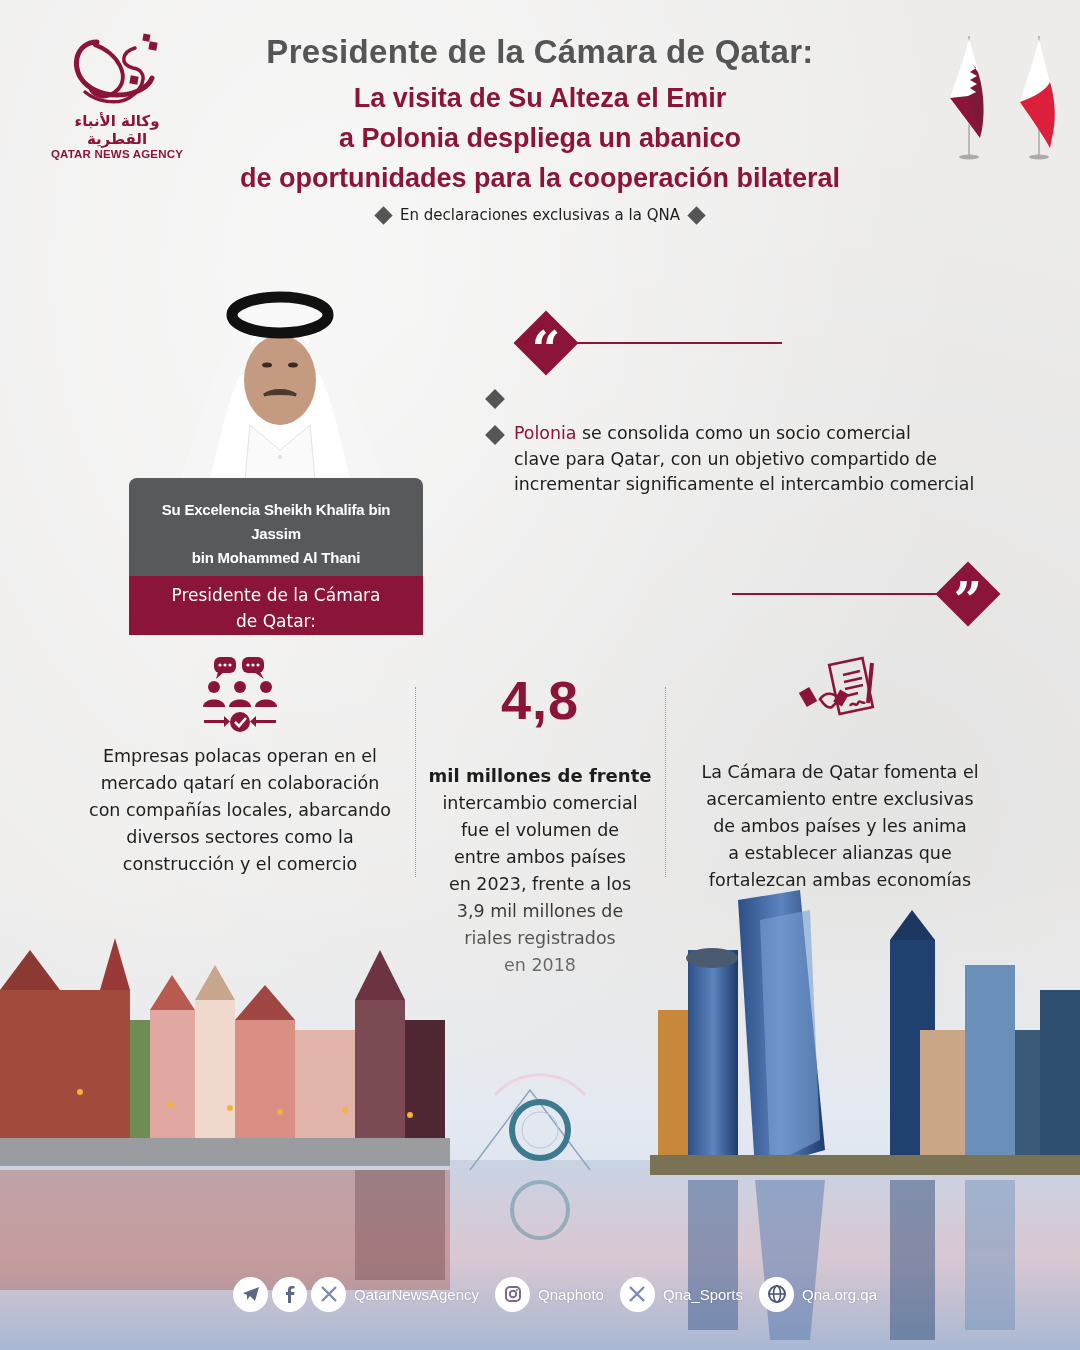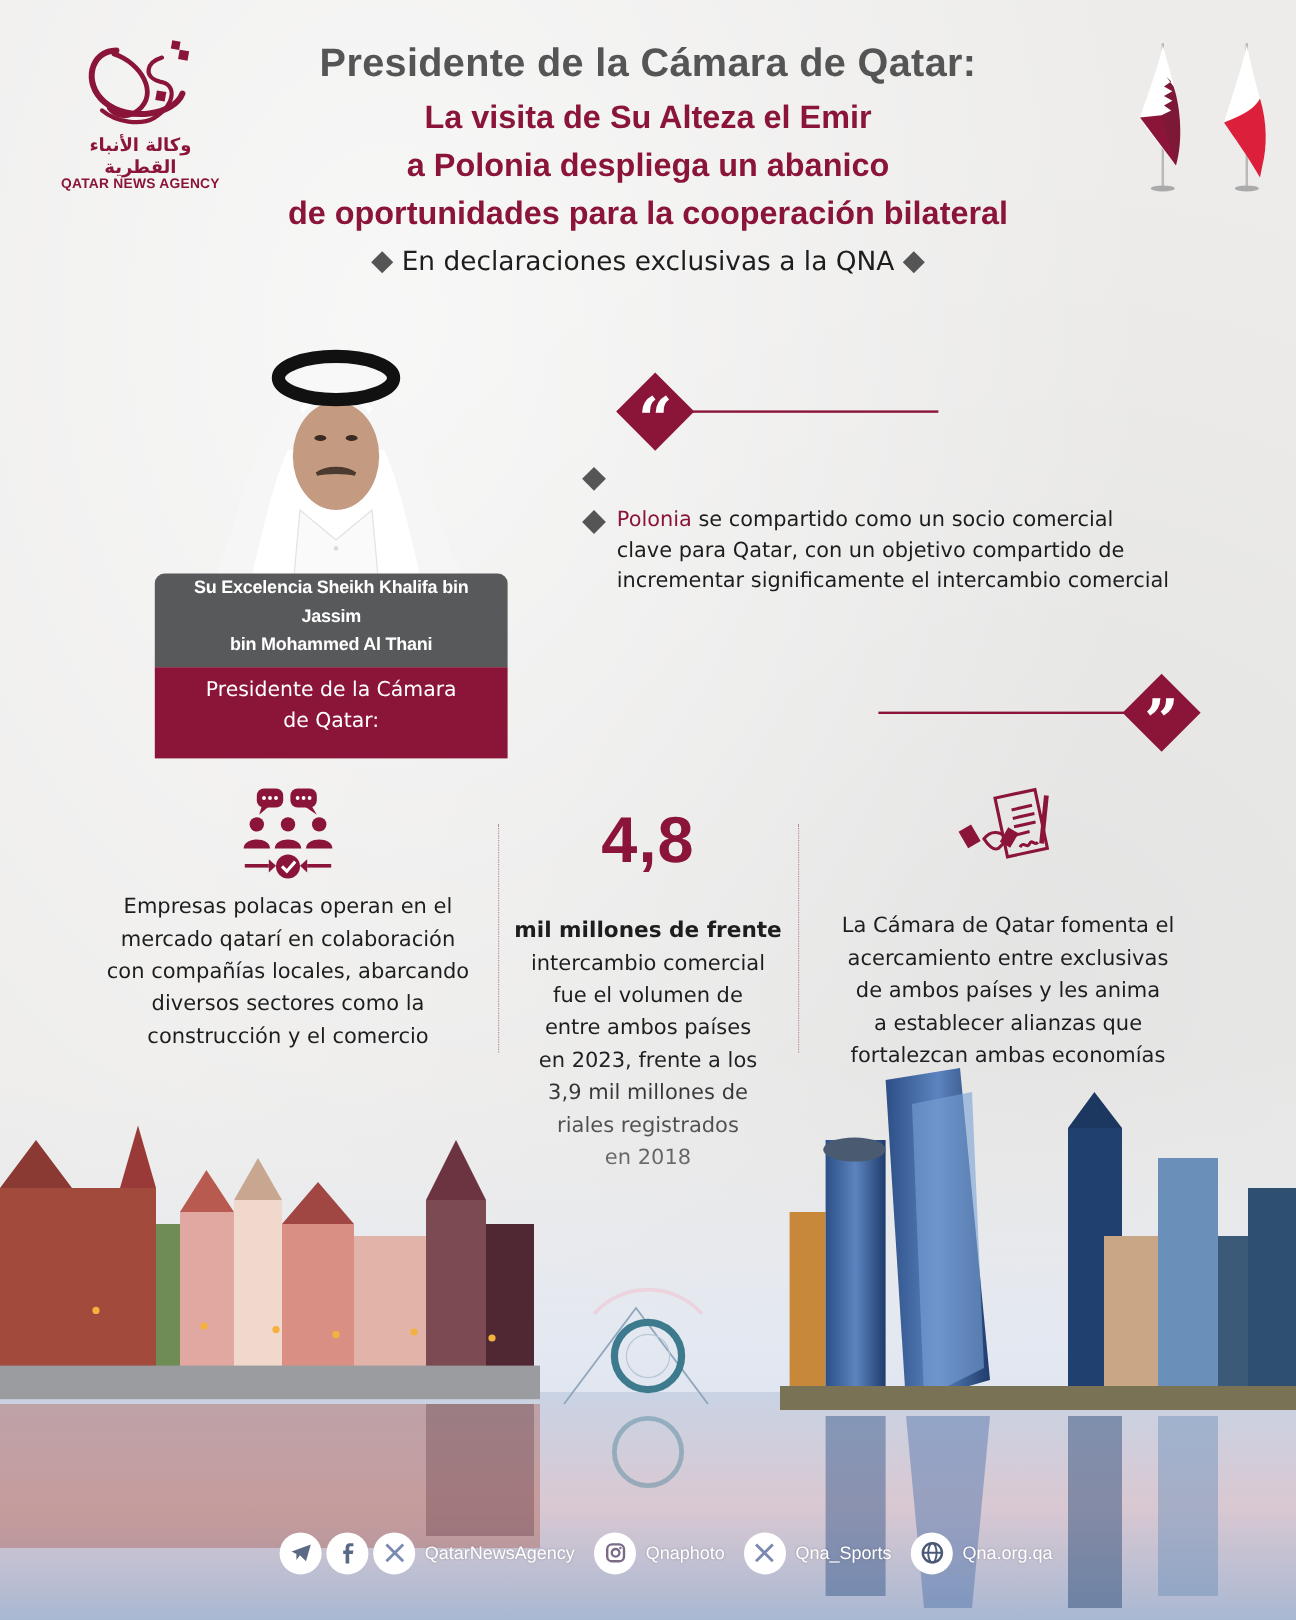--- a/index.html
+++ b/index.html
@@ -32,36 +32,36 @@
   .header-block { position: absolute; left: 200px; top: 30px; width: 680px; text-align: center; }
   .pre-title {
     font-family: "Liberation Sans", sans-serif; font-size: 33px; font-weight: bold;
     color: #555555; letter-spacing: 0.3px; line-height: 44px;
   }
   .main-title {
     font-family: "Liberation Sans", sans-serif; font-size: 27px; font-weight: bold;
     color: #8b1538; line-height: 40px; margin-top: 4px;
   }
   .subtitle {
-    margin-top: 8px; font-size: 22px; color: #1d1d1d;
+    margin-top: 8px; font-size: 15px; color: #1d1d1d;
     display: flex; align-items: center; justify-content: center; gap: 10px;
   }
   .diamond-sm { width: 13px; height: 13px; background: #555; transform: rotate(45deg); display: inline-block; }
 
   
   .portrait { position: absolute; left: 140px; top: 285px; width: 280px; height: 195px; }
   .name-card { position: absolute; left: 129px; top: 478px; width: 294px; }
   .name-top {
     background: #58595b; color: #ffffff; border-radius: 8px 8px 0 0;
     font-family: "Liberation Sans", sans-serif; font-weight: bold; font-size: 15px;
-    text-align: center; line-height: 24px; padding: 0 6px 6px; letter-spacing: -0.2px;
+    text-align: center; line-height: 24px; padding: 20px 6px 6px; letter-spacing: -0.2px;
   }
   .name-bottom {
     background: #8b1538; color: #ffffff; text-align: center;
-    font-size: 17px; line-height: 26px; padding: 6px 10px 18px;
+    font-size: 17px; line-height: 26px; padding: 6px 10px 1px;
   }
 
   
   .quote-open { position: absolute; left: 513px; top: 313px; }
   .quote-close { position: absolute; left: 732px; top: 562px; }
   .q-diamond {
     width: 46px; height: 46px; background: #8b1538; transform: rotate(45deg);
     position: absolute;
   }
   .q-glyph {
@@ -191,21 +191,21 @@
     <div class="q-line" style="left:64px; top:29px; width:205px;"></div>
   </div>
 
   <div class="bullets">
     <div class="bullet">
       <span class="diamond-sm"></span>
     </div>
     <div class="bullet">
       <span class="diamond-sm"></span>
       <div class="bullet-text">
-        <div><span class="hl">Polonia</span><span> se compartido como un socio comercial</span></div>
+        <div><span class="hl">Polonia</span><span> se consolida como un socio comercial</span></div>
         <div>clave para Qatar, con un objetivo compartido de</div>
         <div>incrementar significamente el intercambio comercial</div>
       </div>
     </div>
   </div>
 
   <div class="quote-close">
     <div class="q-line" style="left:0; top:31px; width:205px;"></div>
     <div class="q-diamond" style="left:213px; top:9px;"></div>
     <div class="q-glyph" style="left:203px; top:14px;">”</div>

